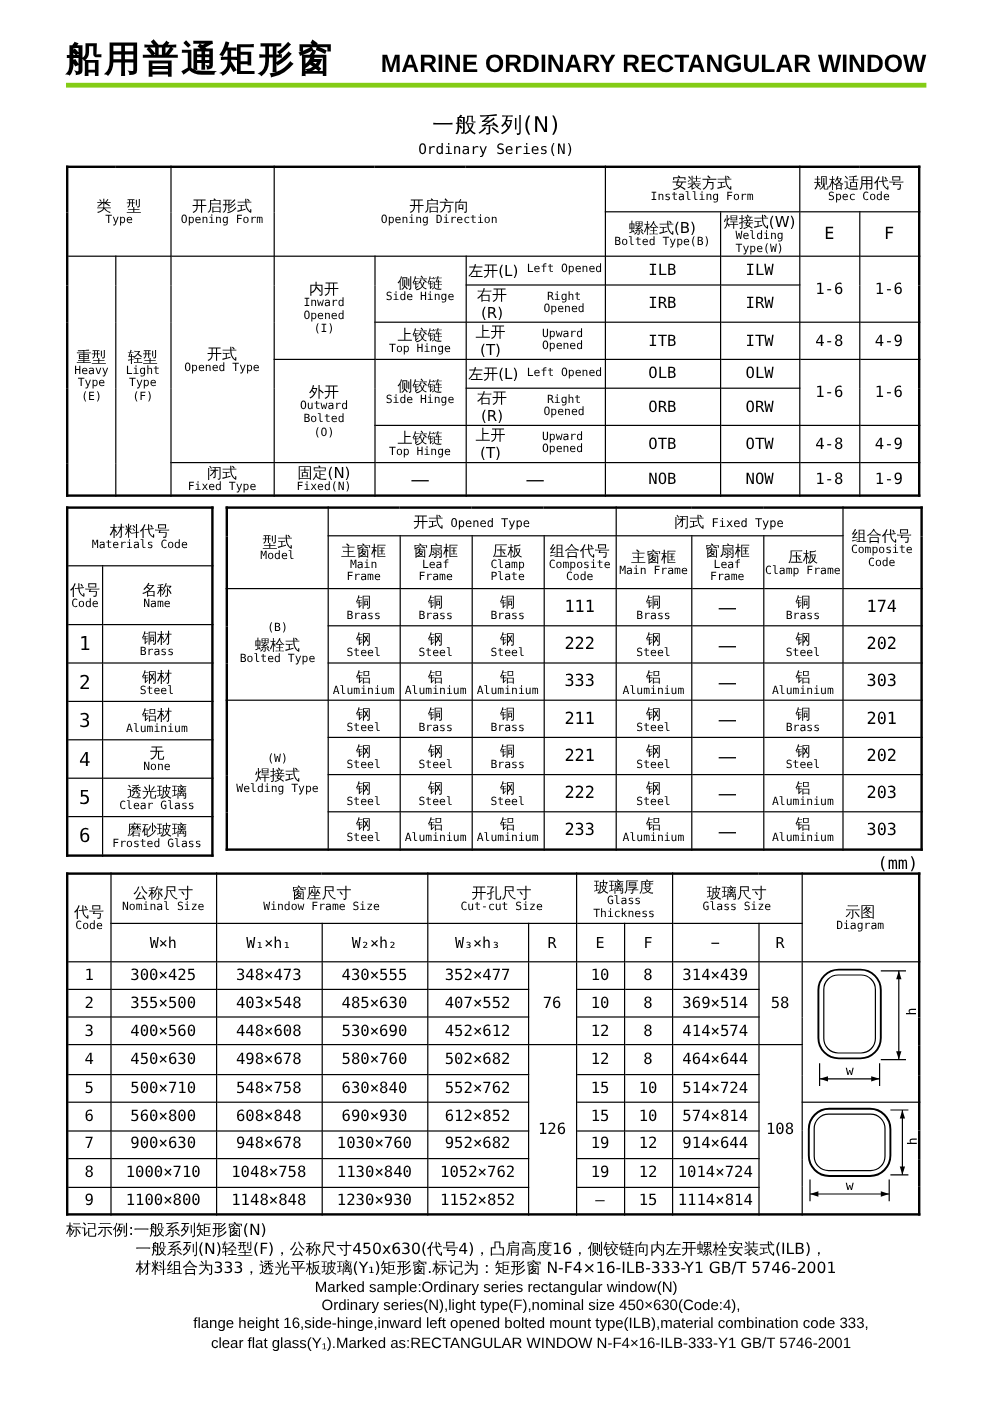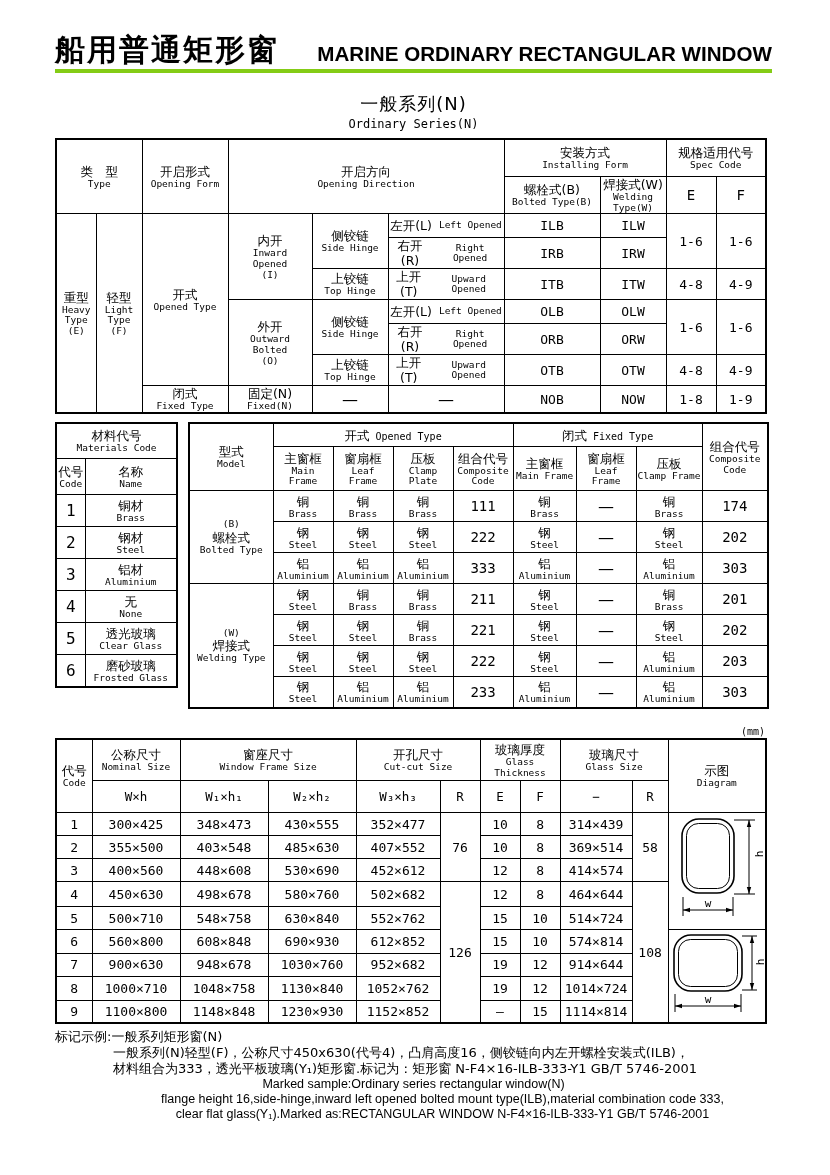--- a/index.html
+++ b/index.html
@@ -39,27 +39,27 @@
   .t1 tr.hr1 { height:38px; } .t1 tr.hr2 { height:30px; }
   .t1 tr.br  { height:24px; }
   .t1 .dircell { display:flex; align-items:center; justify-content:center; gap:7px; }
   .t1 .code { font-size:13px; }
   .t1 .spec { font-size:13px; }
   .t1 .ef { font-size:14px; }
 
   
   .t2wrap { display:flex; margin-top:8px; align-items:flex-start; }
   .t2a { width:121px; }
-  .t2a tr.hr { height:36px; } .t2a tr.br { height:32px; }
+  .t2a tr.hr { height:49px; } .t2a tr.br { height:32px; }
   .t2b { width:579px; margin-left:10px; }
   .t2b tr.hg { height:24px; } .t2b tr.hc { height:44px; } .t2b tr.br { height:31px; }
   .t2b .comp { font-size:14px; font-family:"DejaVu Sans Mono",monospace; }
   .groupline { font-size:13px; }
   .groupline .en { display:inline; font-size:10px; margin-left:6px; }
-  .mm { text-align:right; font-size:10px; font-family:"DejaVu Sans Mono",monospace; height:13px; line-height:13px; width:710px;margin-top:16px; }
+  .mm { text-align:right; font-size:14px; font-family:"DejaVu Sans Mono",monospace; height:13px; line-height:13px; width:710px; }
 
   
   .t3 { width:710px; }
   .t3 tr.hr1 { height:42px; } .t3 tr.hr2 { height:32px; } .t3 tr.br { height:23px; }
   .t3 .val { font-size:13px; font-family:"DejaVu Sans Mono",monospace; }
   .t3 .sub { font-size:12.5px; font-family:"DejaVu Sans Mono",monospace; }
   .t3 .diag-cell { vertical-align:middle; padding:0; }
 
   
   .notes { margin-top:5px; line-height:1.22; }
@@ -767,18 +767,19 @@
       <td class="val">1114×814</td>
     </tr>
   </tbody>
     </table>
 
   <div class="notes">
     <div class="nzh">标记示例:一般系列矩形窗(N)</div>
     <div class="nzh ind">一般系列(N)轻型(F)，公称尺寸450x630(代号4)，凸肩高度16，侧铰链向内左开螺栓安装式(ILB)，</div>
     <div class="nzh ind">材料组合为333，透光平板玻璃(Y₁)矩形窗.标记为：矩形窗  N-F4×16-ILB-333-Y1  GB/T 5746-2001</div>
     <div class="nen">Marked sample:Ordinary series rectangular window(N)</div>
+    <div class="nen ind">Ordinary series(N),light type(F),nominal size 450×630(Code:4),</div>
     <div class="nen ind">flange height 16,side-hinge,inward left opened bolted mount type(ILB),material combination code 333,</div>
     <div class="nen ind">clear flat glass(Y₁).Marked as:RECTANGULAR WINDOW  N-F4×16-ILB-333-Y1  GB/T 5746-2001</div>
   </div>
 
 
 </div>
 
 </body></html>

